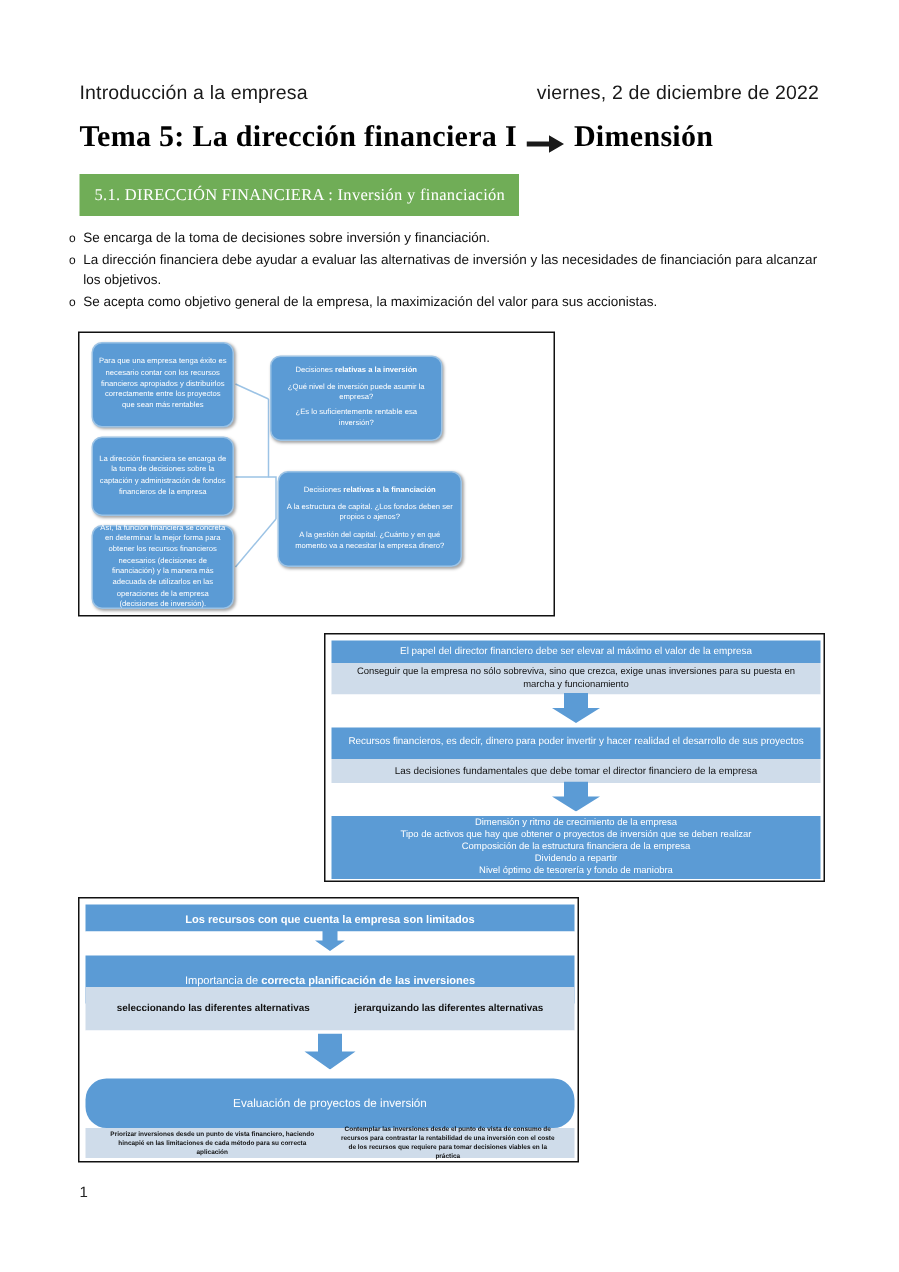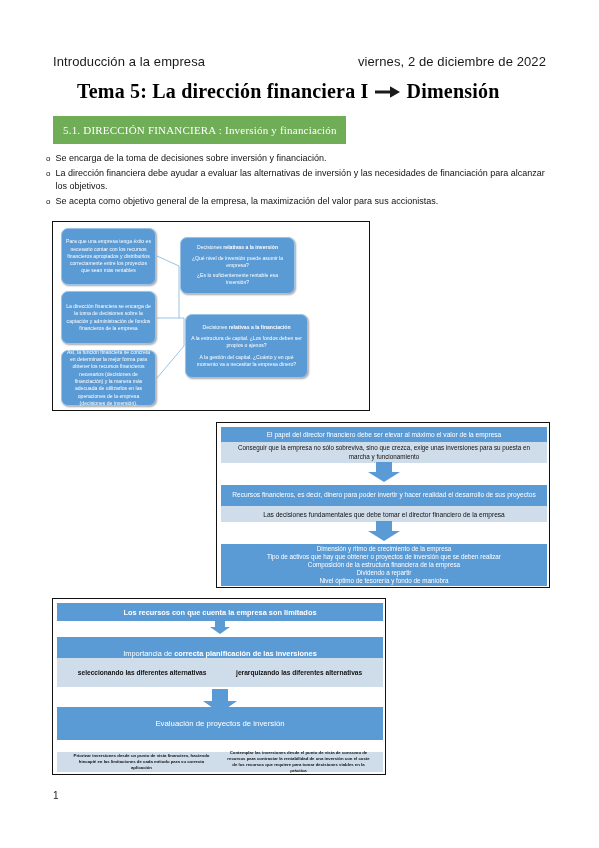--- a/index.html
+++ b/index.html
@@ -8,21 +8,21 @@
     font-family:"Liberation Sans", sans-serif;color:#111;
   }
   .page{position:absolute;inset:0;background:#fff;}
 
   
   .hdr{position:absolute;left:53px;top:54px;width:493px;
        display:flex;justify-content:space-between;align-items:baseline;
        font-size:13px;color:#1a1a1a;letter-spacing:.1px;}
   .title{position:absolute;left:53px;top:80px;width:500px;
          font-family:"Liberation Serif", serif;font-weight:bold;font-size:20px;
-         color:#000;letter-spacing:.2px;display:flex;gap:6px;white-space:nowrap;margin-left:24px;}
+         color:#000;letter-spacing:.2px;display:flex;align-items:center;gap:6px;white-space:nowrap;}
   .title .arrow{display:inline-block;width:26px;height:14px;position:relative;top:1px;}
 
   .banner{position:absolute;left:53px;top:116px;height:28px;
           background:#70ad57;color:#fff;display:flex;align-items:center;
           padding:0 9px 0 10px;font-family:"Liberation Serif", serif;font-size:11px;
           letter-spacing:.2px;white-space:nowrap;}
 
   
   .bullets{position:absolute;left:46px;top:152px;width:510px;font-size:9px;line-height:13.5px;}
   .bul{display:flex;gap:5px;margin-bottom:1px;}
@@ -67,21 +67,21 @@
   .fatarrow{position:absolute;left:50%;transform:translateX(-50%);}
 
   
   #d3{left:52px;top:598px;width:334px;height:177px;}
   #d3 .band{left:4px;width:326px;}
   #d3 .b1{top:4px;height:18px;font-size:7.4px;font-weight:bold;text-align:right;}
   #d3 .b2{top:22px;height:16px;}
   #d3 .b3{top:38px;height:32px;font-size:7.4px;}
   #d3 .b4{top:59px;height:29px;font-size:6.6px;font-weight:bold;justify-content:space-around;}
   #d3 .b5{top:88px;height:32px;}
-  #d3 .b6{top:108px;height:33px;font-size:7.8px;}
+  #d3 .b6{top:120px;height:33px;font-size:7.8px;border-radius:14px;}
   #d3 .b7{top:153px;height:20px;font-size:4.3px;line-height:5.8px;
           justify-content:space-around;align-items:center;font-weight:bold;}
   #d3 .b7 .cell{width:46%;text-align:center;}
 
   .pgnum{position:absolute;left:53px;top:790px;font-size:10px;color:#222;}
 
   .thin{font-weight:normal;}
 </style>
 </head>
 <body>

